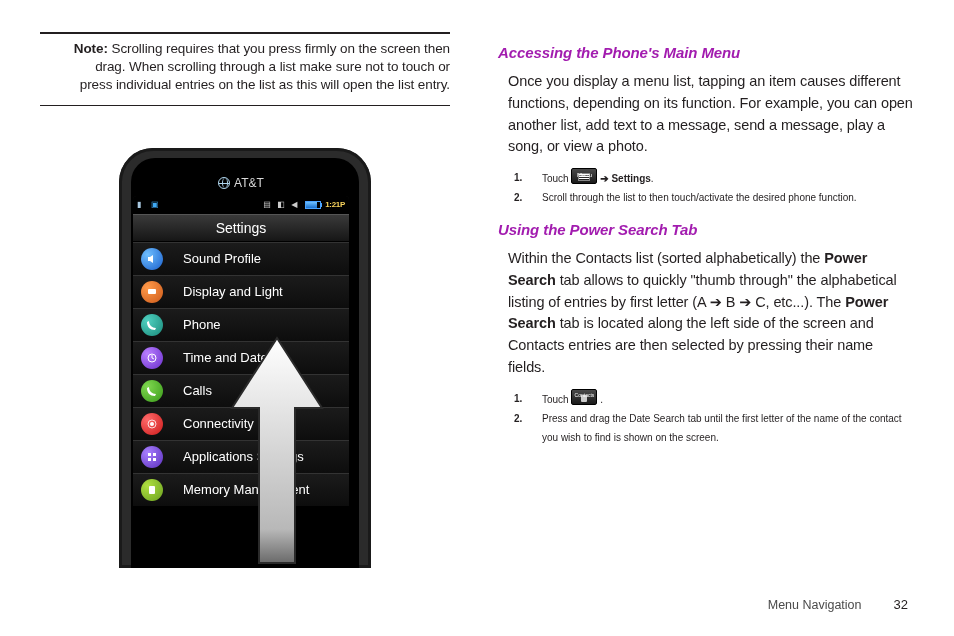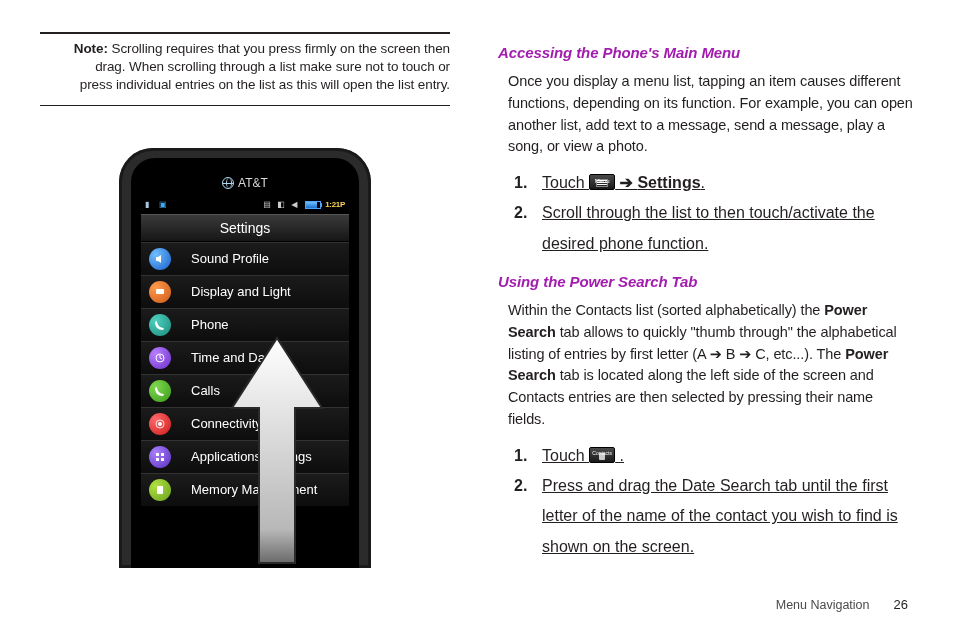--- a/index.html
+++ b/index.html
@@ -48,21 +48,21 @@
     border-radius: 34px 34px 0 0;
     padding: 10px 12px 0 12px;
     position: relative;
     box-shadow: inset 0 0 0 3px #1a1a1a;
   }
   .phone-inner {
     background: #000;
     border-radius: 24px 24px 0 0;
     width: 100%;
     height: 100%;
-    padding: 12px 10px 0 10px;
+    padding: 12px 10px 0 2px;
     position: relative;
     overflow: hidden;
   }
   .carrier {
     text-align: center;
     color: #d9d9d9;
     font-size: 12px;
     padding-top: 6px;
     padding-bottom: 6px;
     display: flex;
@@ -166,25 +166,24 @@
     letter-spacing: -0.1px;
     font-stretch: condensed;
   }
   ol.steps {
     list-style: none;
     counter-reset: step;
     margin: 0 0 14px 10px;
   }
   ol.steps > li {
     counter-increment: step;
-    font-size: 16px;
+    font-size: 10px;
     line-height: 1.9;
     position: relative;
     padding-left: 34px;
-    text-decoration: underline;
   }
   ol.steps > li:before {
     content: counter(step) ".";
     position: absolute;
     left: 6px;
     font-weight: bold;
   }
   .bold { font-weight: bold; }
   .inline-btn {
     display: inline-block;
@@ -213,21 +212,21 @@
   .arrow-char { font-weight: bold; }
 
   .footer {
     position: absolute;
     bottom: 24px;
     right: 46px;
     font-size: 12.5px;
     color: #4a4a4a;
     display: flex;
     align-items: baseline;
-    gap: 24px;
+    gap: 32px;
   }
   .footer .pg { color: #231f20; font-size: 13px; }
 </style>
 </head>
 <body>
 
 <div class="page">
   <div class="col-left">
     <div class="note-block">
       <span class="note-body">
@@ -364,14 +363,14 @@
       <li>
         <span>Touch </span><span class="inline-btn contacts"></span><span> .</span>
       </li>
       <li>Press and drag the Date Search tab until the first letter of the name of the contact you wish to find is shown on the screen.</li>
     </ol>
   </div>
 </div>
 
 <div class="footer">
   <span>Menu Navigation</span>
-  <span class="pg">26</span>
+  <span class="pg">32</span>
 </div>
 
 </body></html>

